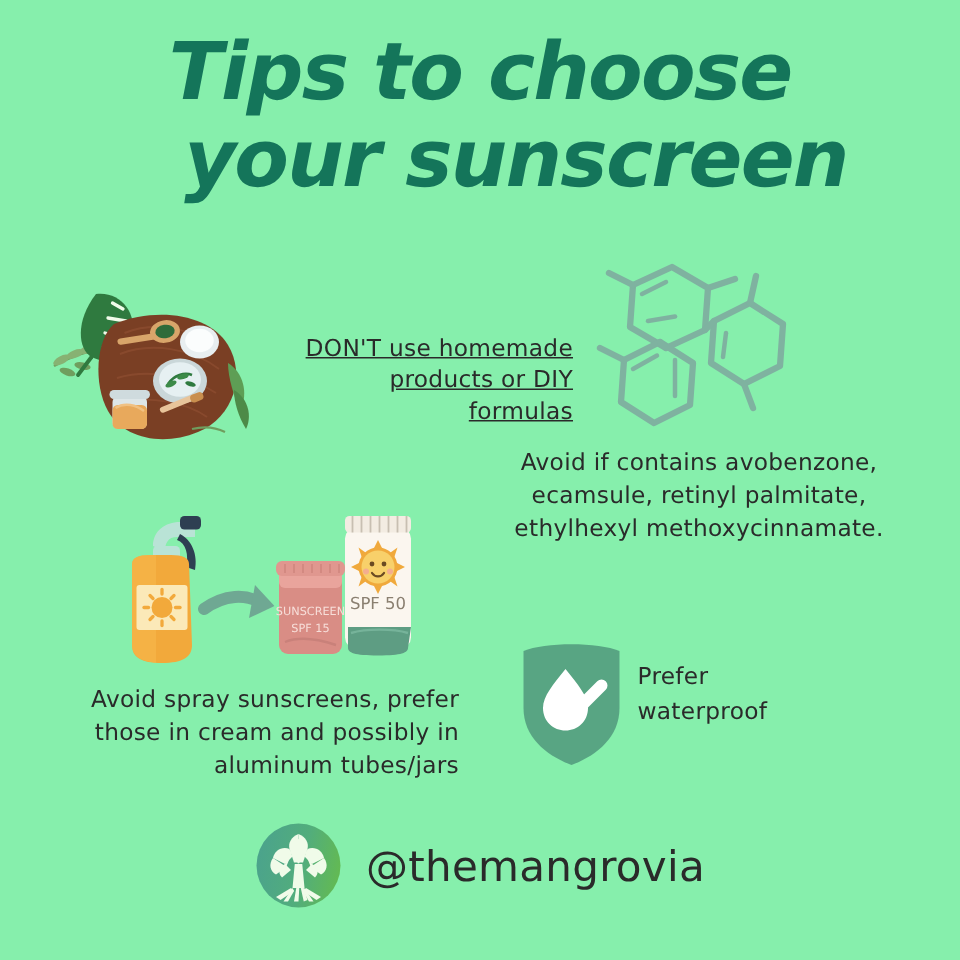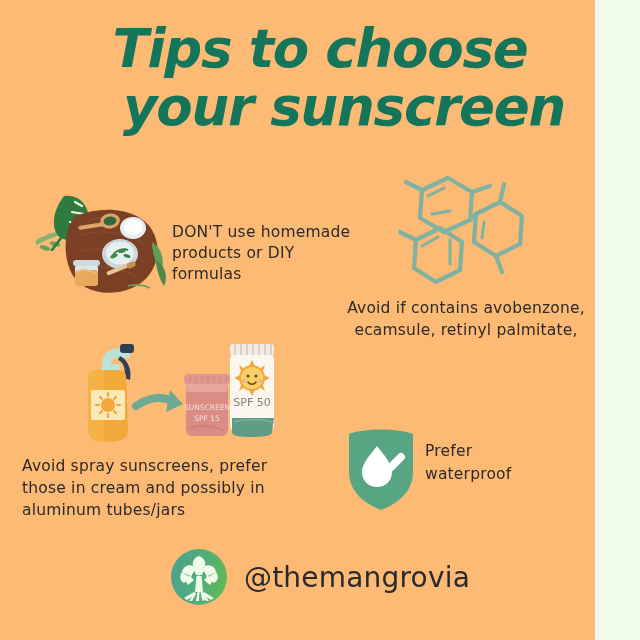--- a/index.html
+++ b/index.html
@@ -11,23 +11,23 @@
   }
 
   body {
     background: #f0fbe9;
     font-family: "DejaVu Sans", sans-serif;
     position: relative;
   }
 
   #infographic {
     position: relative;
-    width: 595px;
+    width: 640px;
     height: 640px;
-    background: #fdba74;
+    background: #86efac;
   }
 
   
   .title-block {
     position: absolute;
     top: 20px;
     left: 0;
     width: 640px;
     text-align: center;
   }
@@ -49,38 +49,39 @@
     font-size: 15.5px;
     line-height: 21px;
     letter-spacing: 0.2px;
   }
 
   .txt-diy {
     position: absolute;
     left: 172px;
     top: 222px;
     width: 210px;
-    text-align: left;
+    text-align: right;
+    text-decoration: underline;
   }
 
   .txt-chemicals {
     position: absolute;
     left: 316px;
     top: 297px;
     width: 300px;
     text-align: center;
     line-height: 22px;
   }
 
   .txt-spray {
     position: absolute;
-    left: 22px;
+    left: 6px;
     top: 455px;
     width: 300px;
-    text-align: left;
+    text-align: right;
     line-height: 22px;
   }
 
   .txt-waterproof {
     position: absolute;
     left: 425px;
     top: 440px;
     width: 140px;
     text-align: left;
     line-height: 23px;
@@ -222,20 +223,21 @@
         <line x1="104" y1="88" x2="110" y2="104"></line>
         <line x1="30" y1="22" x2="14" y2="14"></line>
         <line x1="24" y1="72" x2="8" y2="64"></line>
       </g>
     </svg>
   </div>
 
   <div class="hand txt-chemicals" style="color: rgb(42, 42, 42);">
     <div>Avoid if contains avobenzone,</div>
     <div>ecamsule, retinyl palmitate,</div>
+    <div>ethylhexyl methoxycinnamate.</div>
   </div>
 
   <div class="illus" id="illus-spray">
     <svg viewBox="0 0 125 110" width="125" height="110">
 
       <g>
         <path d="M44 30 C44 20 52 14 62 14 L72 14 L72 24 L60 24 C54 24 52 28 52 34 Z" fill="#b9e3d6"></path>
         <rect x="62" y="10" width="14" height="9" rx="3" fill="#2e3f52"></rect>
         <path d="M62 22 C70 26 74 36 72 46 L66 44 C68 36 66 28 60 26 Z" fill="#2e3f52"></path>
         <rect x="44" y="30" width="18" height="10" rx="3" fill="#b9e3d6"></rect>

